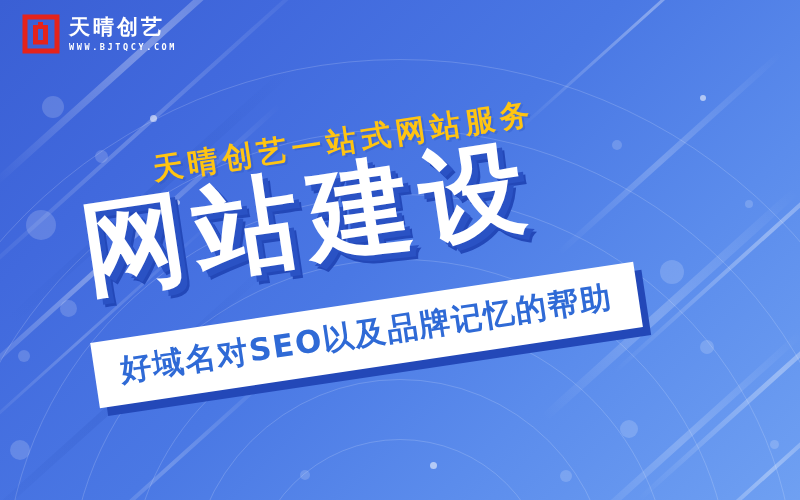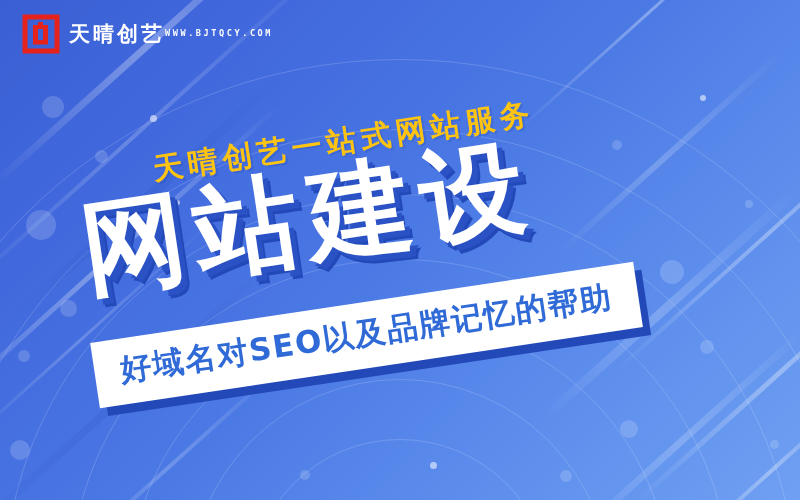--- a/index.html
+++ b/index.html
@@ -38,21 +38,21 @@
   
   .dot{position:absolute;border-radius:50%;background:rgba(255,255,255,0.17);}
   .dot.sharp{background:rgba(255,255,255,0.55);}
 
   
   #logo{position:absolute;left:22px;top:14px;display:flex;align-items:center;gap:9px;}
   .logo-mark{
     width:38px;height:40px;position:relative;
   }
   .logo-mark svg{display:block;}
-  .logo-text{display:flex;flex-direction:row;line-height:1;}
+  .logo-text{display:flex;flex-direction:column;line-height:1;}
   .logo-cn{
     color:#ffffff;font-size:21px;font-weight:bold;letter-spacing:3px;
     font-family:"DejaVu Sans","Liberation Sans",sans-serif;
   }
   .logo-url{
     color:#ffffff;font-size:8.5px;font-weight:bold;letter-spacing:2.6px;
     margin-top:5px;
     font-family:"DejaVu Sans Mono","Liberation Mono",monospace;
   }
 

